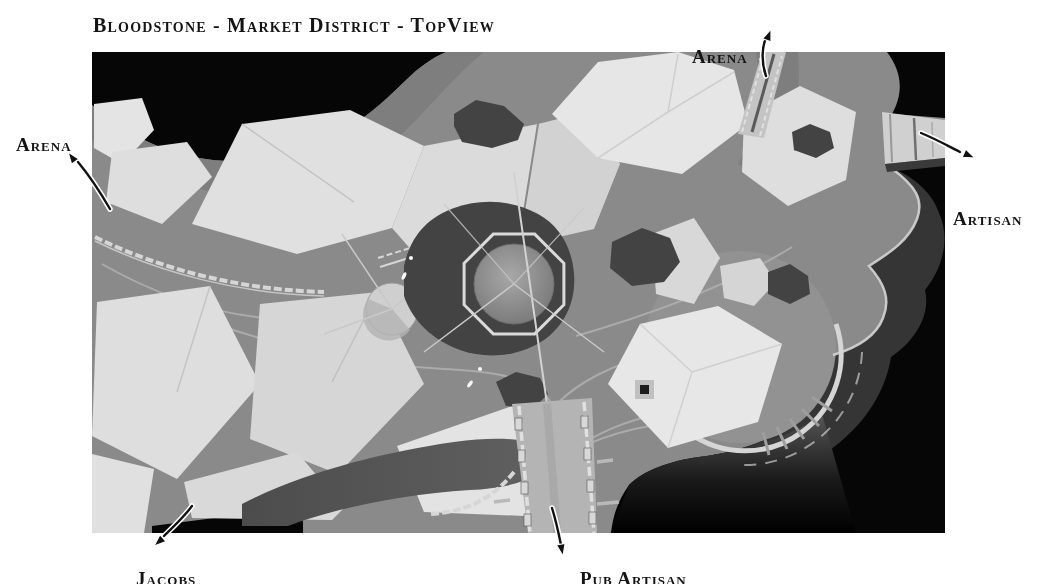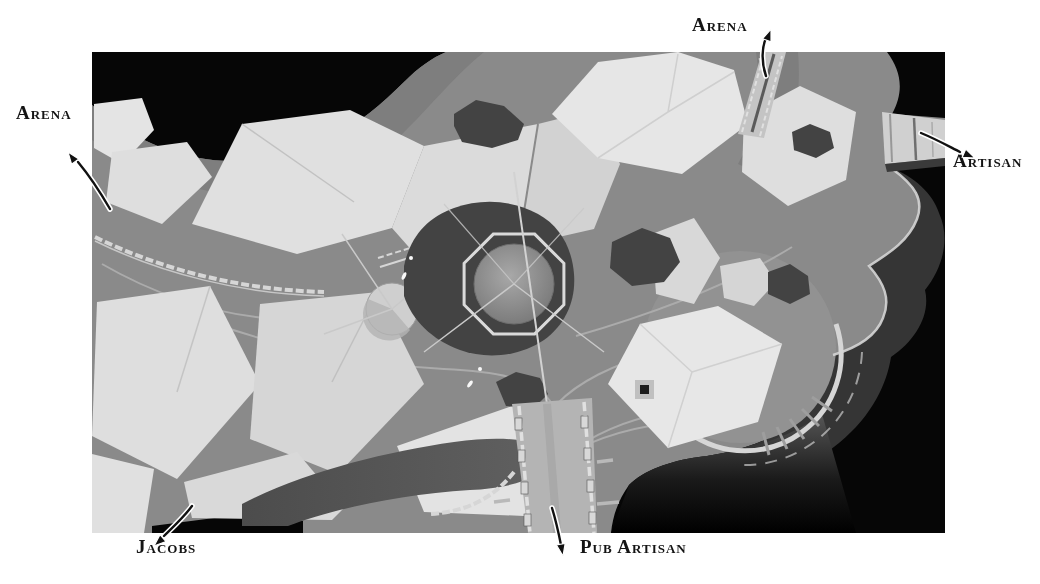--- a/index.html
+++ b/index.html
@@ -9,39 +9,40 @@
   }
   html,body{margin:0;padding:0;}
   body{width:1040px;height:584px;background:var(--page-background);
        font-family:"Liberation Serif","DejaVu Serif",serif;}
   .canvas{position:relative;width:1040px;height:584px;overflow:hidden;background:var(--page-background);}
   .title{position:absolute;left:93px;top:14px;margin:0;font-size:20px;font-weight:600;
          letter-spacing:1.2px;color:var(--ink);font-variant:small-caps;white-space:nowrap;}
   .map{position:absolute;left:92px;top:52px;width:853px;height:481px;background:var(--map-background);}
   .map svg{display:block;width:853px;height:481px;}
   .anno{position:absolute;font-size:19px;letter-spacing:1px;color:var(--ink);
-        font-variant:small-caps;font-weight:600;white-space:nowrap;}
+        font-variant:small-caps;font-weight:600;white-space:nowrap;margin-top:32px;}
   .anno.arena-top{left:692px;top:14px;}
   .anno.arena-left{left:16px;top:102px;}
-  .anno.artisan{left:953px;top:150px;}
+  .anno.artisan{left:953px;top:176px;}
   .anno.jacobs{left:136px;top:536px;}
   .anno.pub-island{left:580px;top:536px;}
   .arrows{position:absolute;left:0;top:0;width:1040px;height:584px;pointer-events:none;}
   .terrain{fill:var(--terrain);} .rock{fill:var(--rock-dark);}
   .road{stroke:var(--road-line);stroke-width:2;fill:none;opacity:.9;}
   .fence{stroke:var(--fence-light);fill:none;}
   .arrow-casing{stroke:#ffffff;stroke-width:5.5;fill:none;stroke-linecap:round;}
   .arrow-line{stroke:#111111;stroke-width:2.4;fill:none;stroke-linecap:round;}
   .arrow-head{fill:#111111;stroke:#ffffff;stroke-width:1.2;}
 </style>
 </head>
 <body>
 
 <div class="canvas">
 
+  <h1 class="title">Bloodstone - Market District - TopView</h1>
 
   <div class="map">
     <svg viewBox="0 0 853 481" xmlns="http://www.w3.org/2000/svg">
       <defs>
         <radialGradient id="canopyGrad" cx="45%" cy="40%" r="65%">
           <stop offset="0%" stop-color="#a8a8a8"></stop>
             <stop offset="100%" stop-color="#787878"></stop>
         </radialGradient>
         <linearGradient id="wgrad" x1="0" y1="0" x2="0" y2="1">
           <stop offset="0%" stop-color="#565656"></stop>

